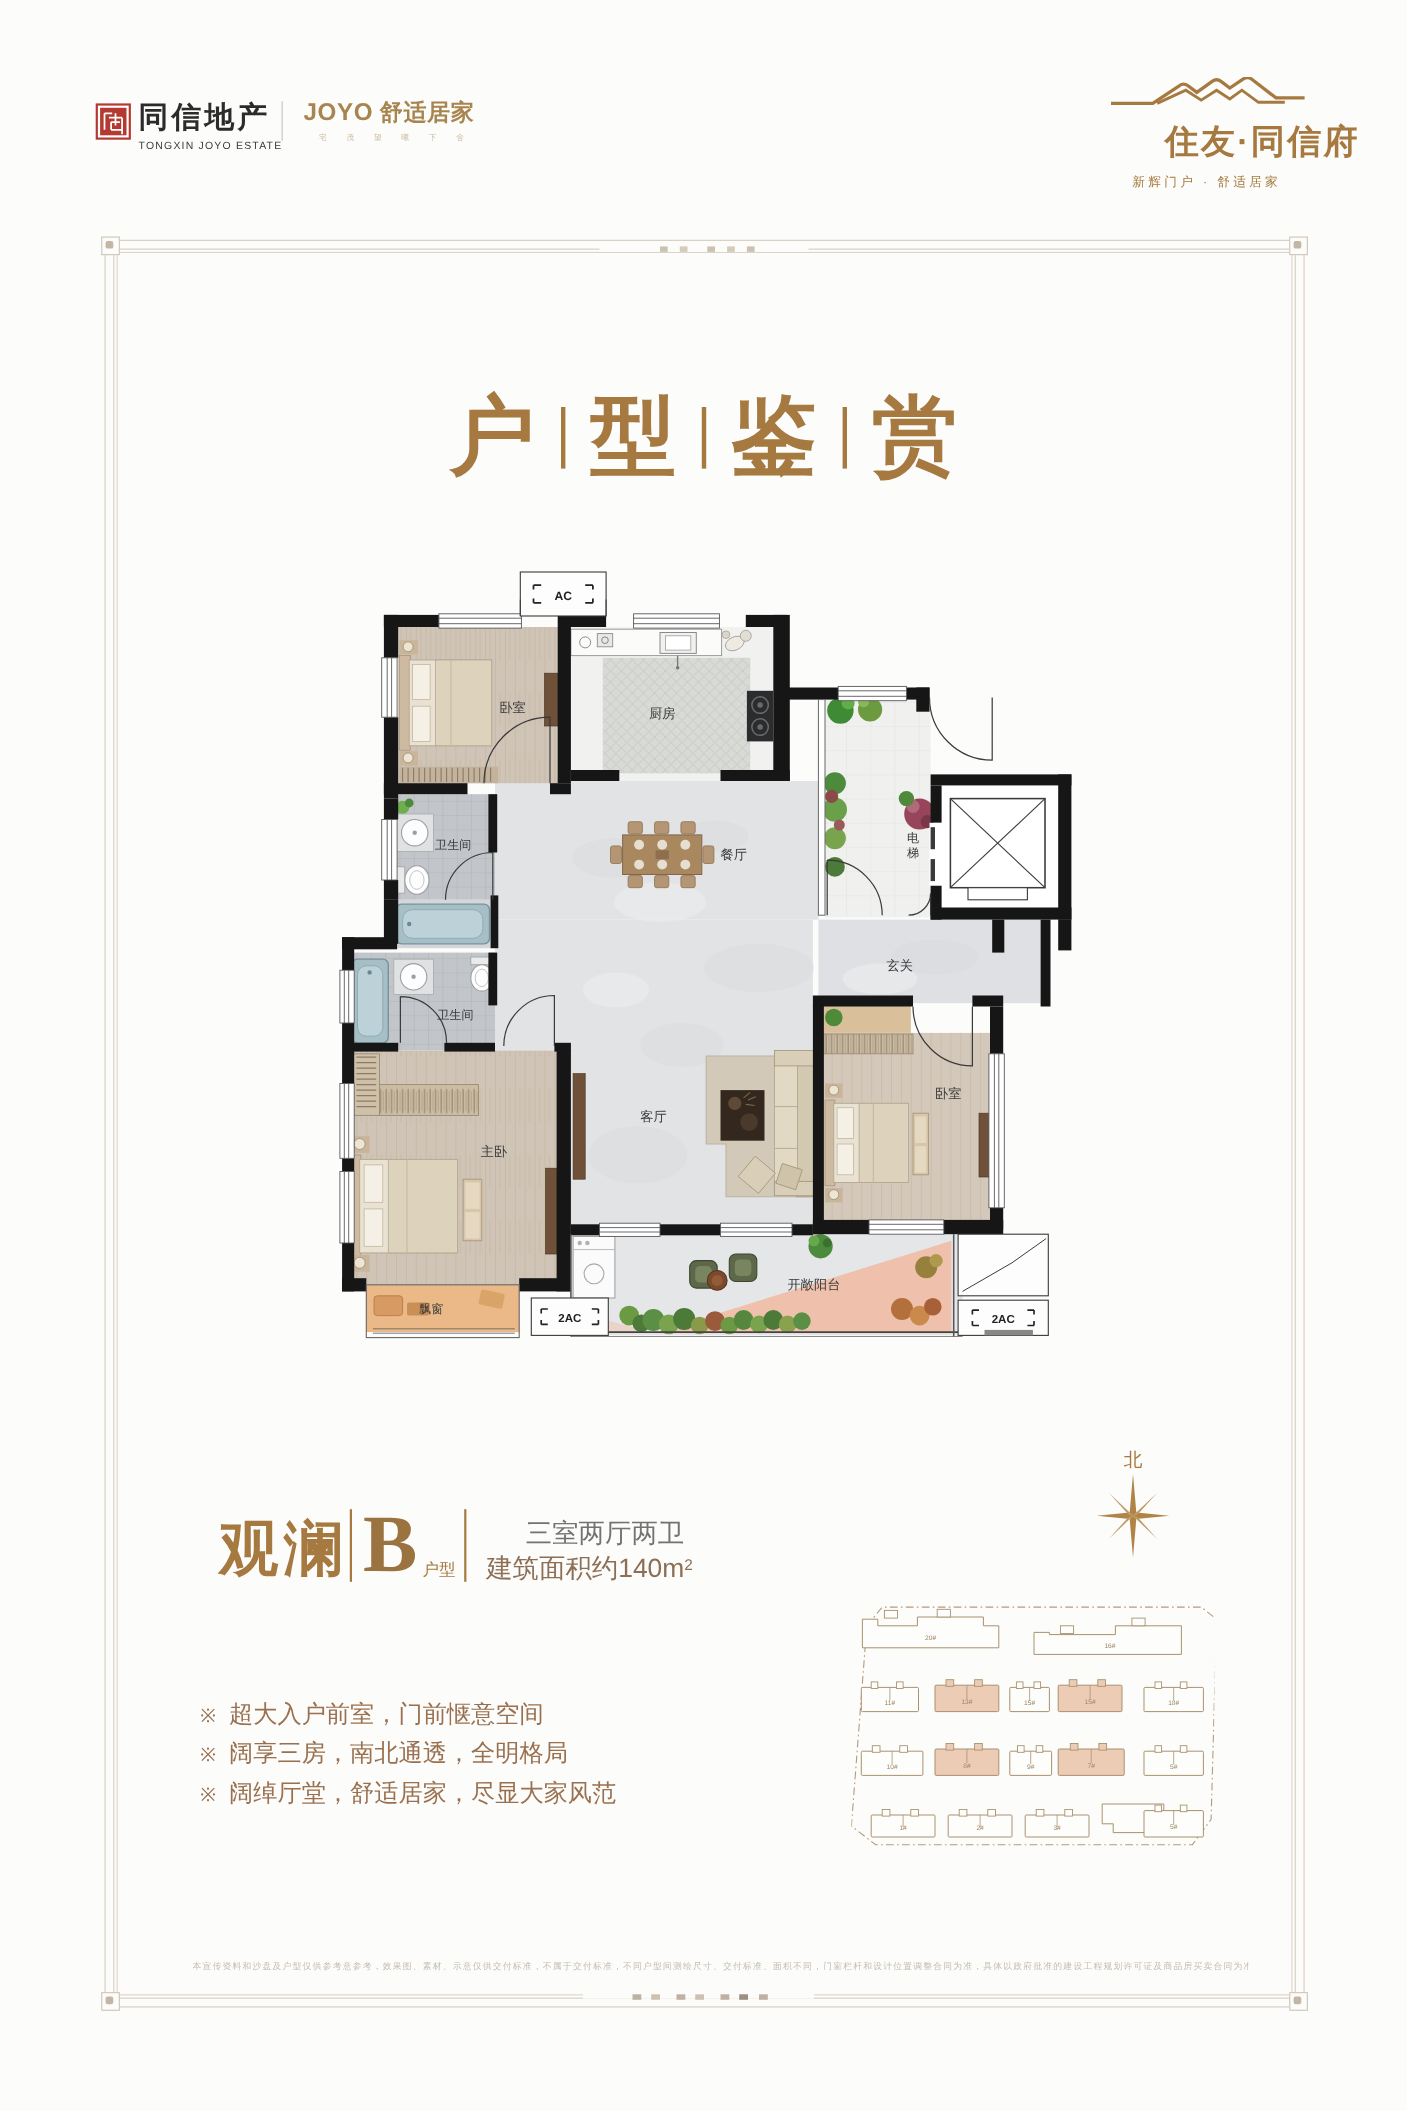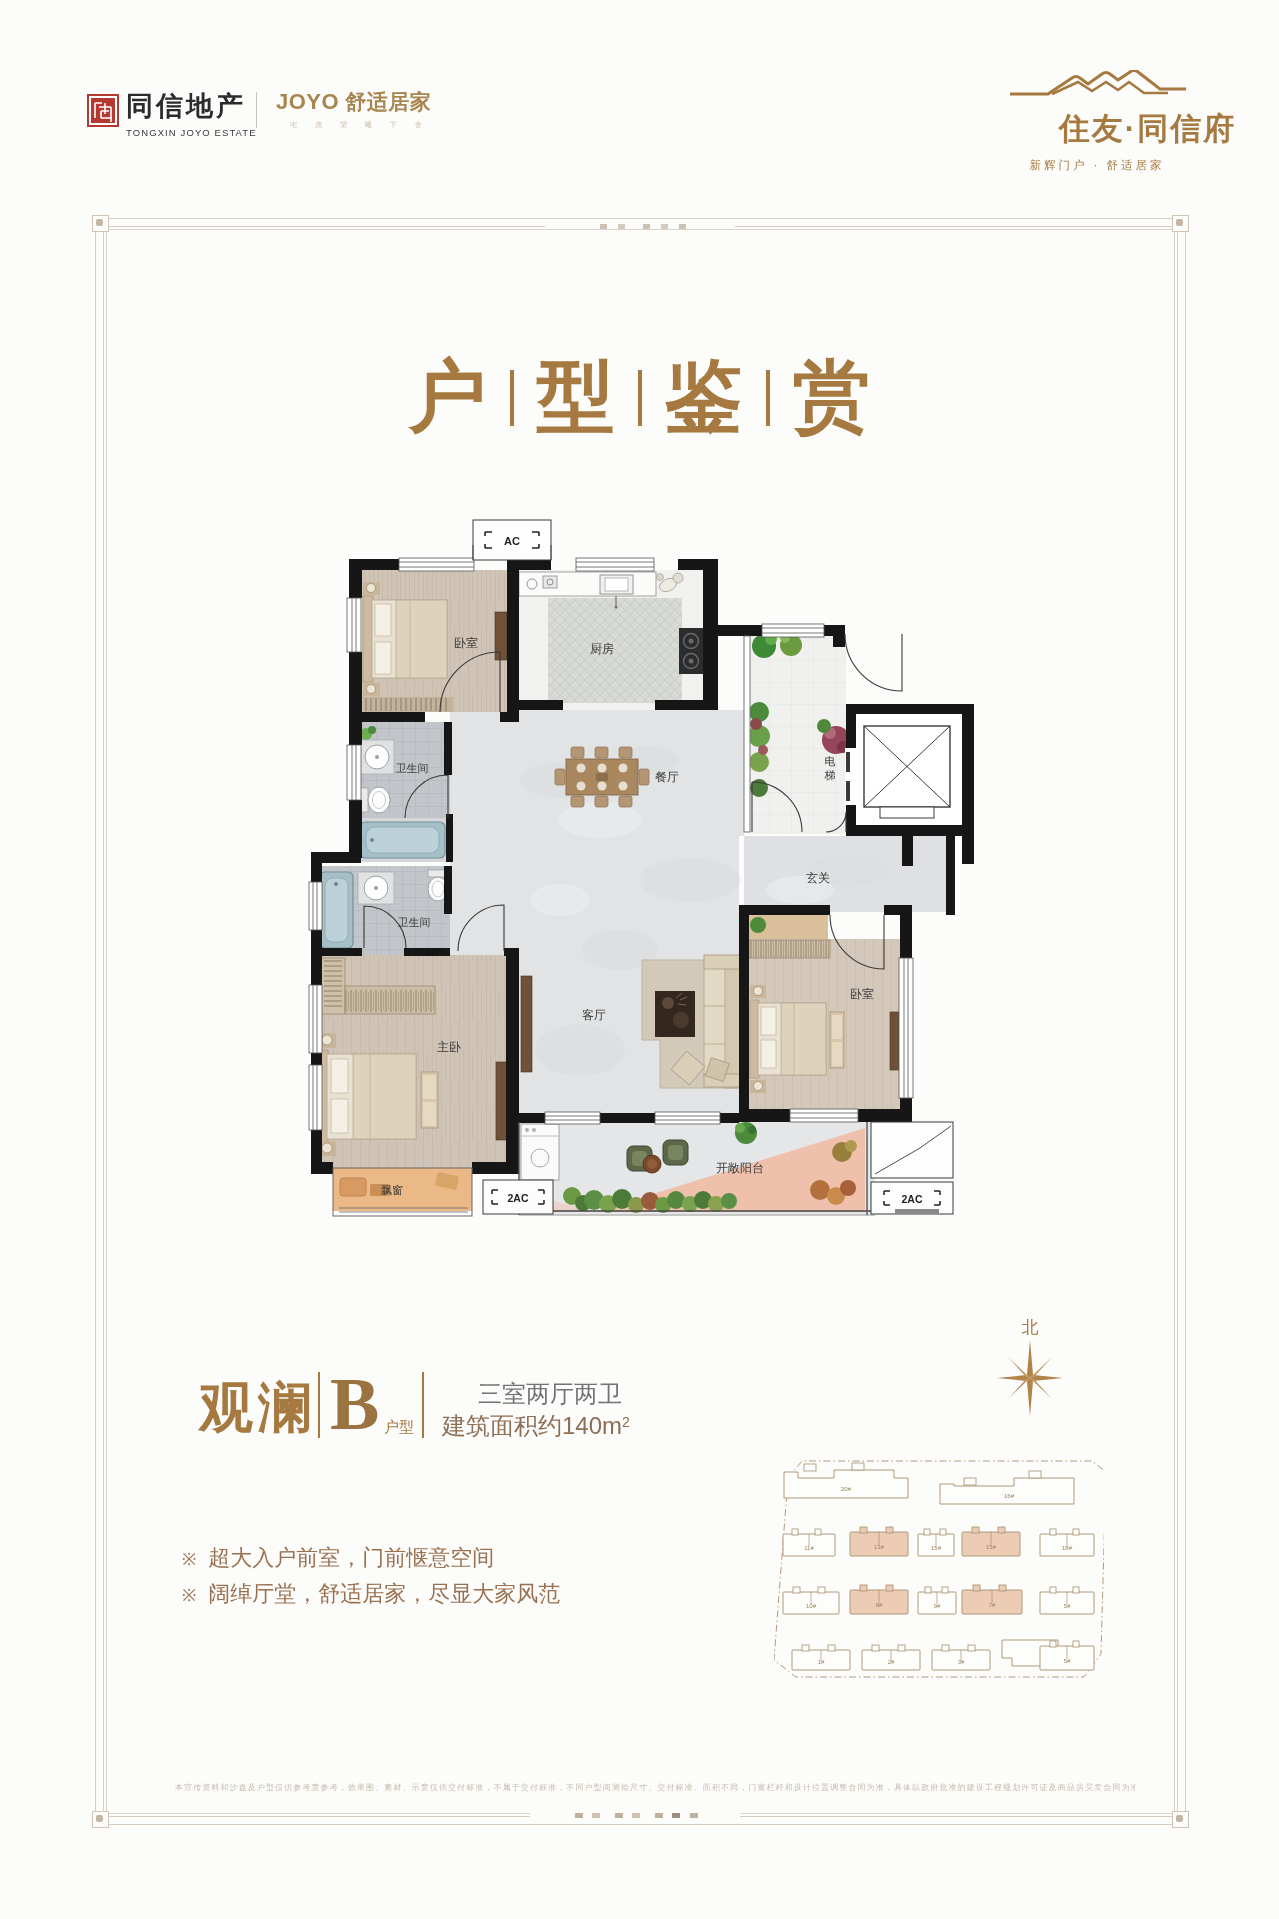--- a/index.html
+++ b/index.html
@@ -703,20 +703,21 @@
 <path d="M18 42 L37 60 L40 63 L36 62 Z"></path>
 <path d="M62 42 L43 60 L40 63 L44 62 Z"></path>
 <path d="M18 84 L37 66 L40 63 L36 64 Z"></path>
 <path d="M62 84 L43 66 L40 63 L44 64 Z"></path>
 </g>
 </svg>
 </div>
 
 <div class="abs" style="left:182px;top:1509px;font-size:22px;color:#9a7150;line-height:33.75px;margin-top:32px;">
 <div><span style="font-size:17px;">※</span><span style="display:inline-block;width:12px;"></span>超大入户前室，门前惬意空间</div>
+<div><span style="font-size:17px;">※</span><span style="display:inline-block;width:12px;"></span>阔享三房，南北通透，全明格局</div>
 <div><span style="font-size:17px;">※</span><span style="display:inline-block;width:12px;"></span>阔绰厅堂，舒适居家，尽显大家风范</div>
 </div>
 
 <div class="abs" style="left:774px;top:1458px;width:330px;height:222px;">
 <svg width="330" height="222" viewBox="0 0 330 222">
 
 <path d="M14 20 L28 3 L318 3 L332 14 L327 196 L310 219 L22 219 L0 202 Z" fill="none" stroke="#b49a7a" stroke-width="1" stroke-dasharray="7 3 1.5 3"></path>
 
 <g>
         <path d="M10 14 L10 40 L134 40 L134 20 L120 20 L120 12 L60 12 L60 20 L24 20 L24 14 Z" fill="#fdfdfb" stroke="#a8906e" stroke-width="0.9"></path>

